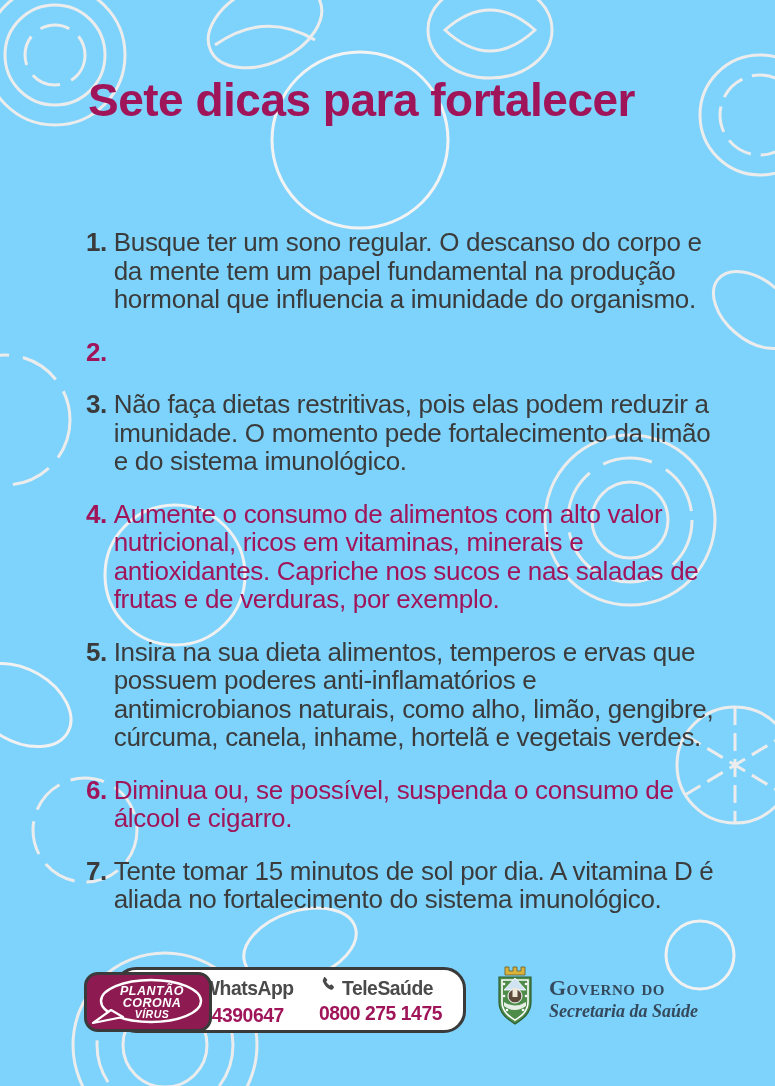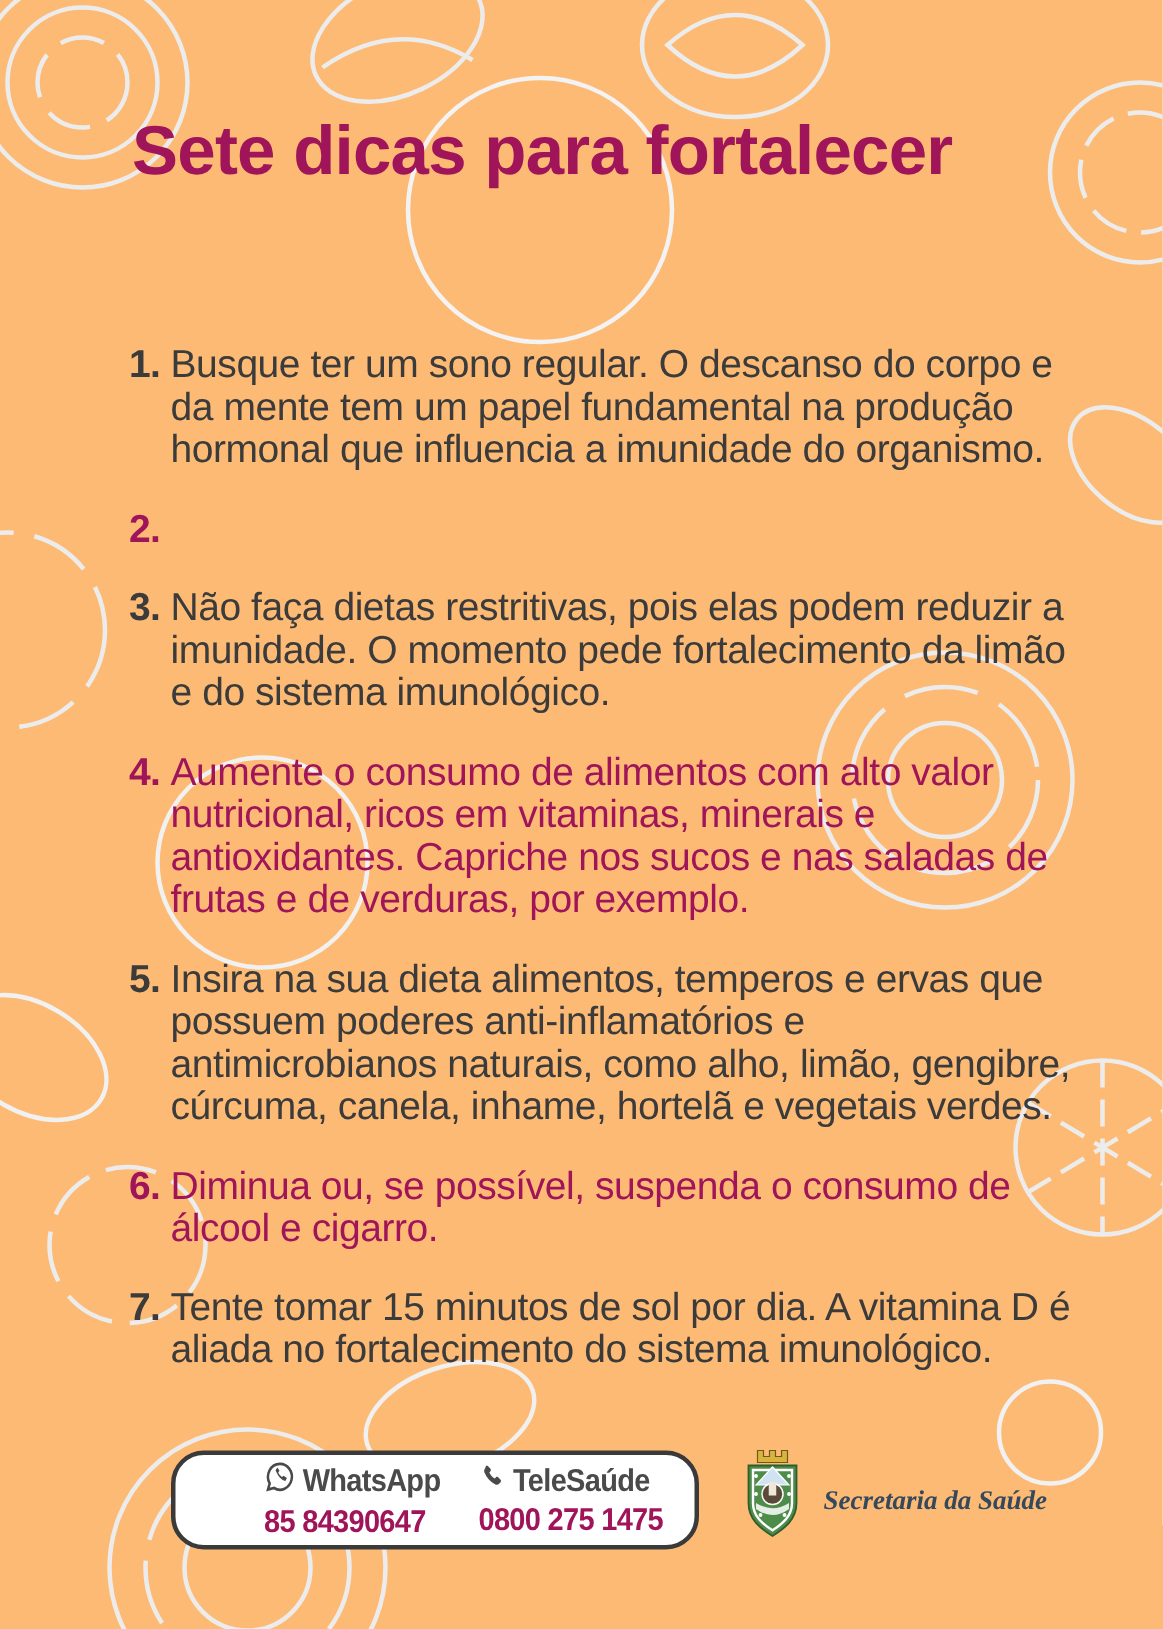--- a/index.html
+++ b/index.html
@@ -1,17 +1,17 @@
 <!DOCTYPE html>
 <html><head>
 <meta charset="utf-8">
 <style>
   html,body{margin:0;padding:0;}
   body{font-family:"Liberation Sans",sans-serif;background:#fff;}
-  #poster{position:relative;width:775px;height:1086px;background:#fdba74;overflow:hidden;}
+  #poster{position:relative;width:775px;height:1086px;background:#7dd3fc;overflow:hidden;}
 
   
   #watermark{position:absolute;inset:0;z-index:0;}
 
   .content{position:relative;z-index:1;}
 
   
   .title{
     position:absolute;left:88px;top:70px;
     font-size:46px;line-height:60px;font-weight:bold;
@@ -150,20 +150,31 @@
               <svg width="20" height="20" viewBox="0 0 24 24">
                 <path d="M6.4 2.9c.5-.5 1.4-.5 1.9 0l2.1 2.1c.5.5.5 1.4 0 1.9l-1 1c1 2.1 2.7 3.8 4.8 4.8l1-1c.5-.5 1.4-.5 1.9 0l2.1 2.1c.5.5.5 1.4 0 1.9l-1.3 1.3c-.8.8-2.1 1-3.2.5C10.4 15.7 7 12.3 5.2 8c-.5-1.1-.3-2.4.5-3.2z" fill="#4A4A4A"></path>
               </svg>
             </span>
             <span>TeleSaúde</span>
           </span>
           <span class="contact-number">0800 275 1475</span>
         </div>
       </div>
 
+      <div class="badge">
+        <svg width="118" height="50" viewBox="0 0 118 50">
+          <ellipse cx="62" cy="24" rx="50" ry="21" fill="#8E1A52" stroke="#FFFFFF" stroke-width="2.4"></ellipse>
+          <path d="M22 33 L4 46 L34 40 Z" fill="#8E1A52" stroke="#FFFFFF" stroke-width="2.2" stroke-linejoin="round"></path>
+          <g fill="#FFFFFF" font-family="Liberation Sans, sans-serif" font-style="italic" font-weight="bold" text-anchor="middle">
+            <text x="63" y="18" font-size="12.5" letter-spacing="0.5">PLANTÃO</text>
+            <text x="63" y="30" font-size="12.5" letter-spacing="0.5">CORONA</text>
+            <text x="63" y="41" font-size="10.5" letter-spacing="0.5">VÍRUS</text>
+          </g>
+        </svg>
+      </div>
 
       <div class="gov">
         <span class="icon">
           <svg width="46" height="62" viewBox="0 0 46 62">
             <path d="M13 1h4v4h4V1h4v4h4V1h4v8H13z" fill="#D9B33C" stroke="#6B5A20" stroke-width="0.8"></path>
             <path d="M7 11h32v25c0 11-8 17-16 22-8-5-16-11-16-22z" fill="#4E8C4A" stroke="#2F5E2E" stroke-width="1.2"></path>
             <path d="M10 14h26v22c0 9-6.5 14-13 18.2C16.5 50 10 45 10 36z" fill="none" stroke="#FFFFFF" stroke-width="1.6"></path>
             <path d="M12 24 L34 24 L23 12 Z" fill="#CFE3F2" stroke="#FFFFFF" stroke-width="0.8"></path>
             <circle cx="23" cy="30" r="7" fill="#5B4A3A" stroke="#FFFFFF" stroke-width="1"></circle>
             <rect x="20.5" y="22" width="5" height="9" fill="#EFE8D8"></rect>
@@ -172,20 +183,21 @@
                 <circle cx="12" cy="18" r="1.3"></circle>
                 <circle cx="34" cy="18" r="1.3"></circle>
                 <circle cx="12" cy="30" r="1.3"></circle>
                 <circle cx="34" cy="30" r="1.3"></circle>
                 <circle cx="15" cy="44" r="1.3"></circle>
                 <circle cx="31" cy="44" r="1.3"></circle>
               </g>
           </svg>
         </span>
         <span class="gov-text">
+          <div class="gov-line">Governo do</div>
           <div class="gov-sub">Secretaria da Saúde</div>
         </span>
       </div>
 
     </div>
 
   </div>
 </div>
 
 </body></html>

